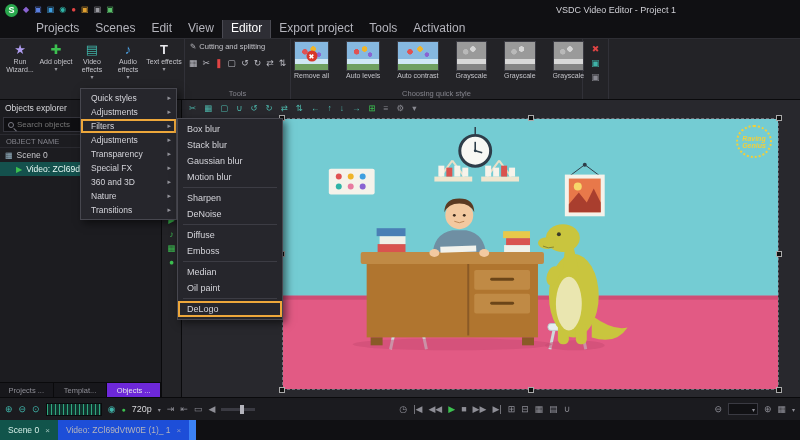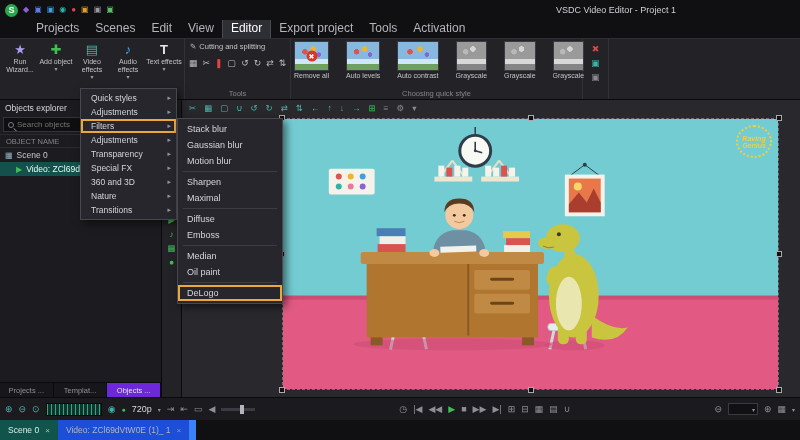--- a/index.html
+++ b/index.html
@@ -475,34 +475,37 @@
       <span class="pm-arr">▸</span>
     </div>
     <div class="pm-item">
       <span>Transitions</span>
       <span class="pm-arr">▸</span>
     </div>
   </div>
 
   <div class="pmenu fs">
     <div class="pm-item">
+        <span>Box blur</span>
+      </div>
+    <div class="pm-item">
         <span>Stack blur</span>
       </div>
     <div class="pm-item">
         <span>Gaussian blur</span>
       </div>
     <div class="pm-item">
         <span>Motion blur</span>
       </div>
     <div class="pm-sep"></div>
     <div class="pm-item">
         <span>Sharpen</span>
       </div>
     <div class="pm-item">
-        <span>Maximal</span>
+        <span>DeNoise</span>
       </div>
     <div class="pm-sep"></div>
     <div class="pm-item">
         <span>Diffuse</span>
       </div>
     <div class="pm-item">
         <span>Emboss</span>
       </div>
     <div class="pm-sep"></div>
     <div class="pm-item">

